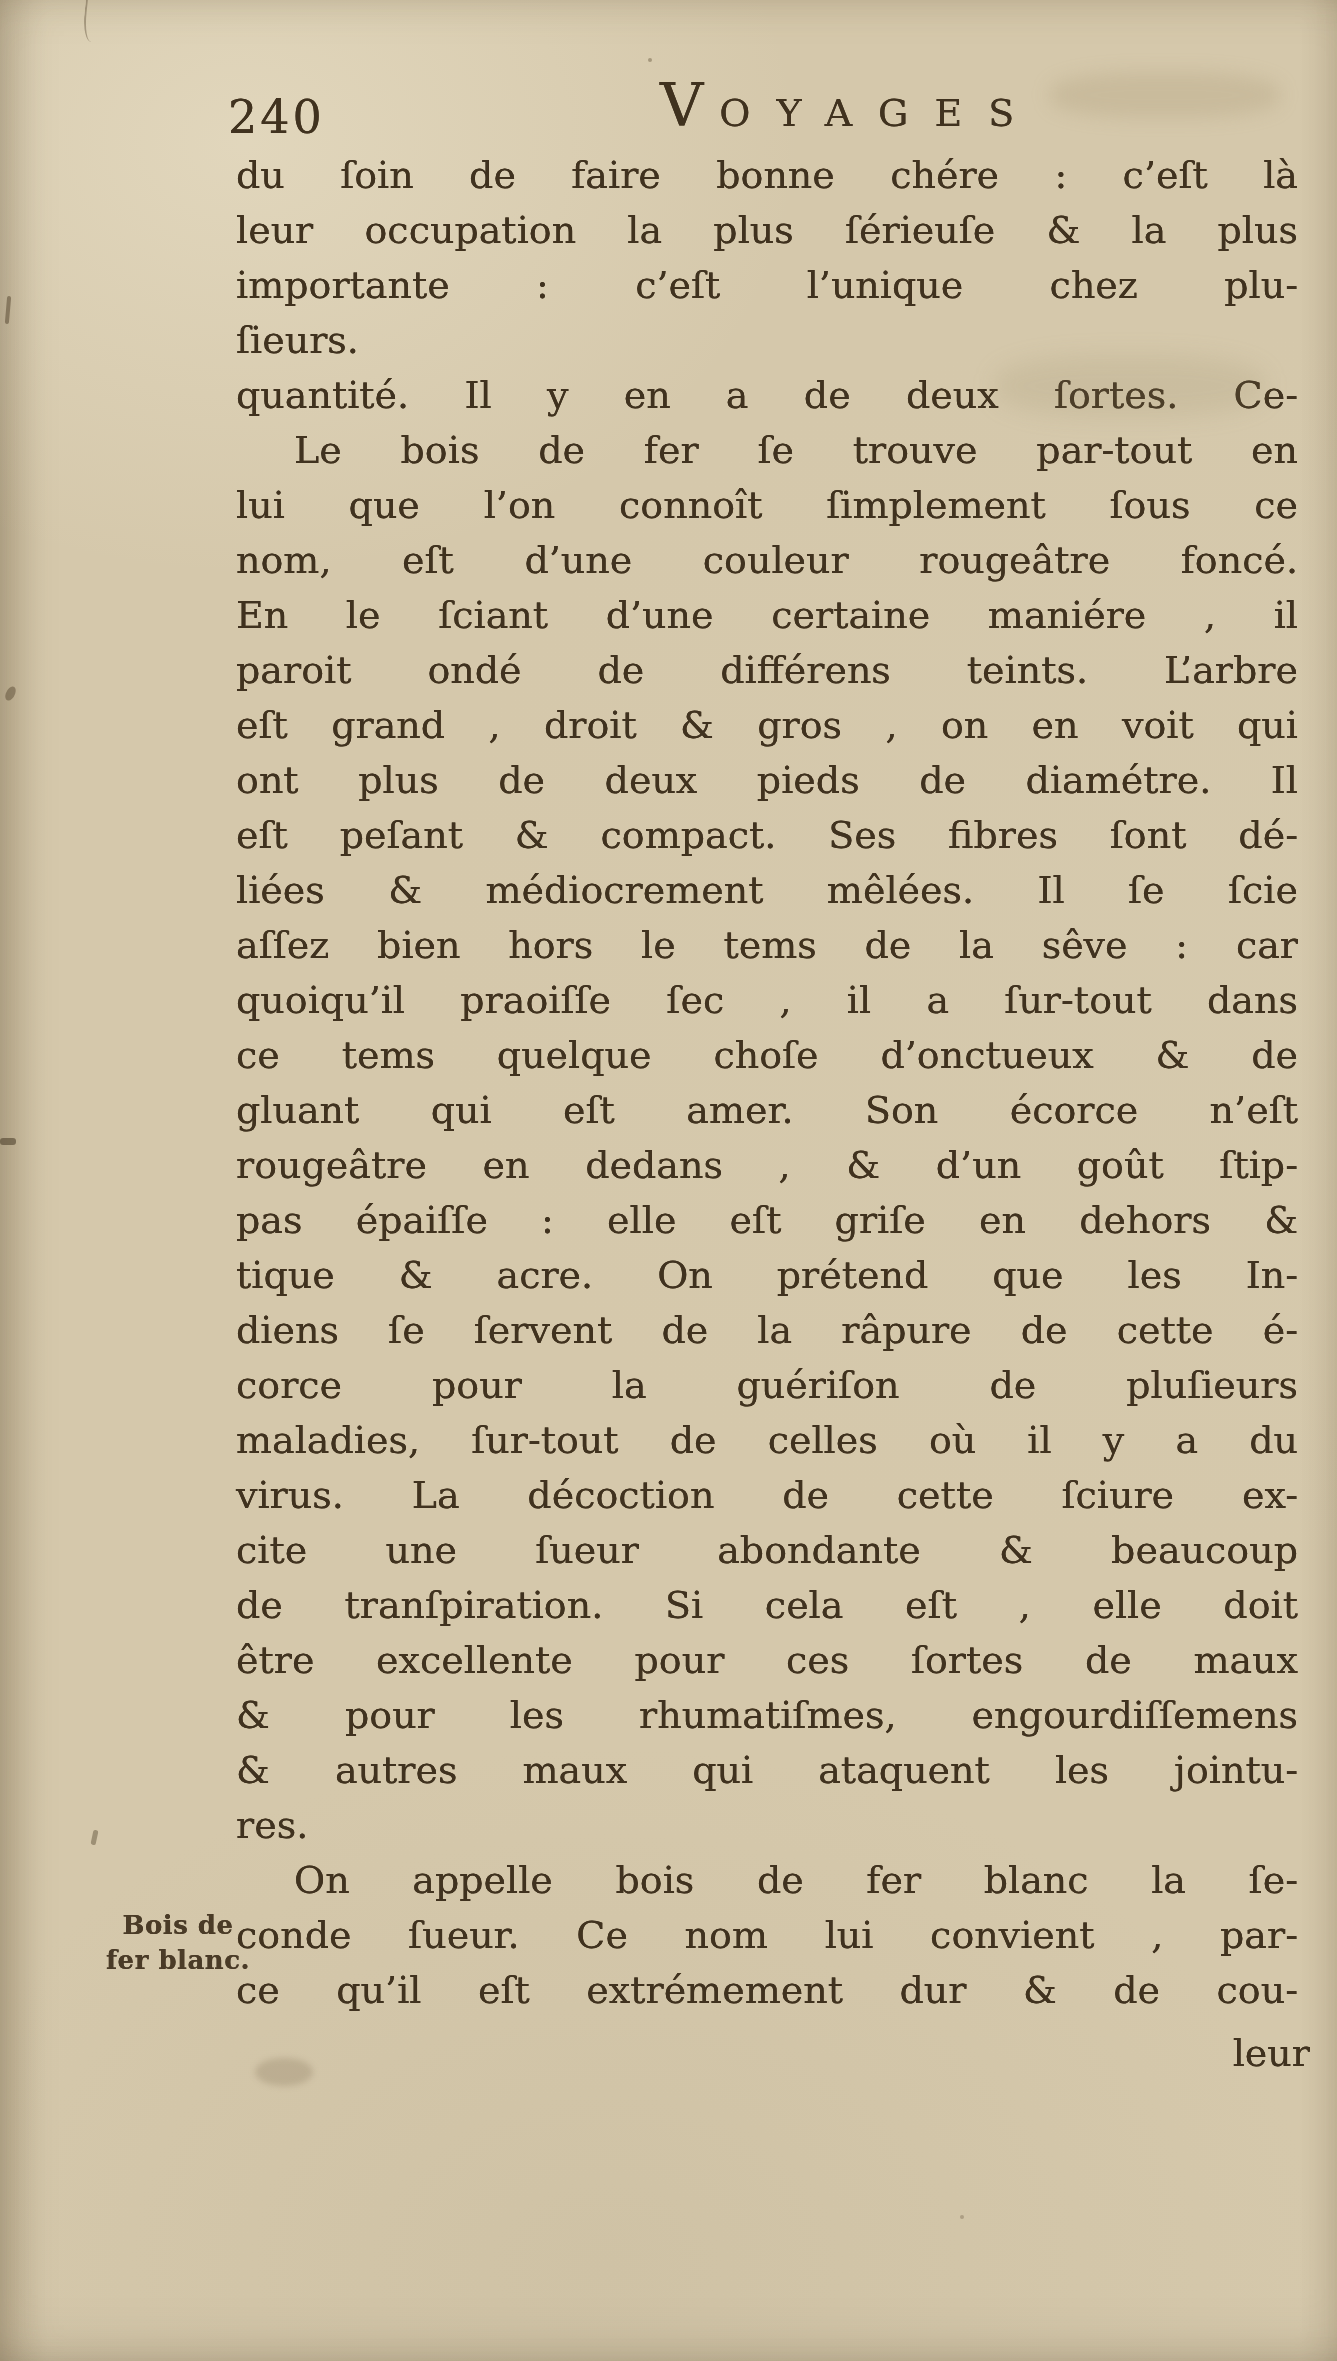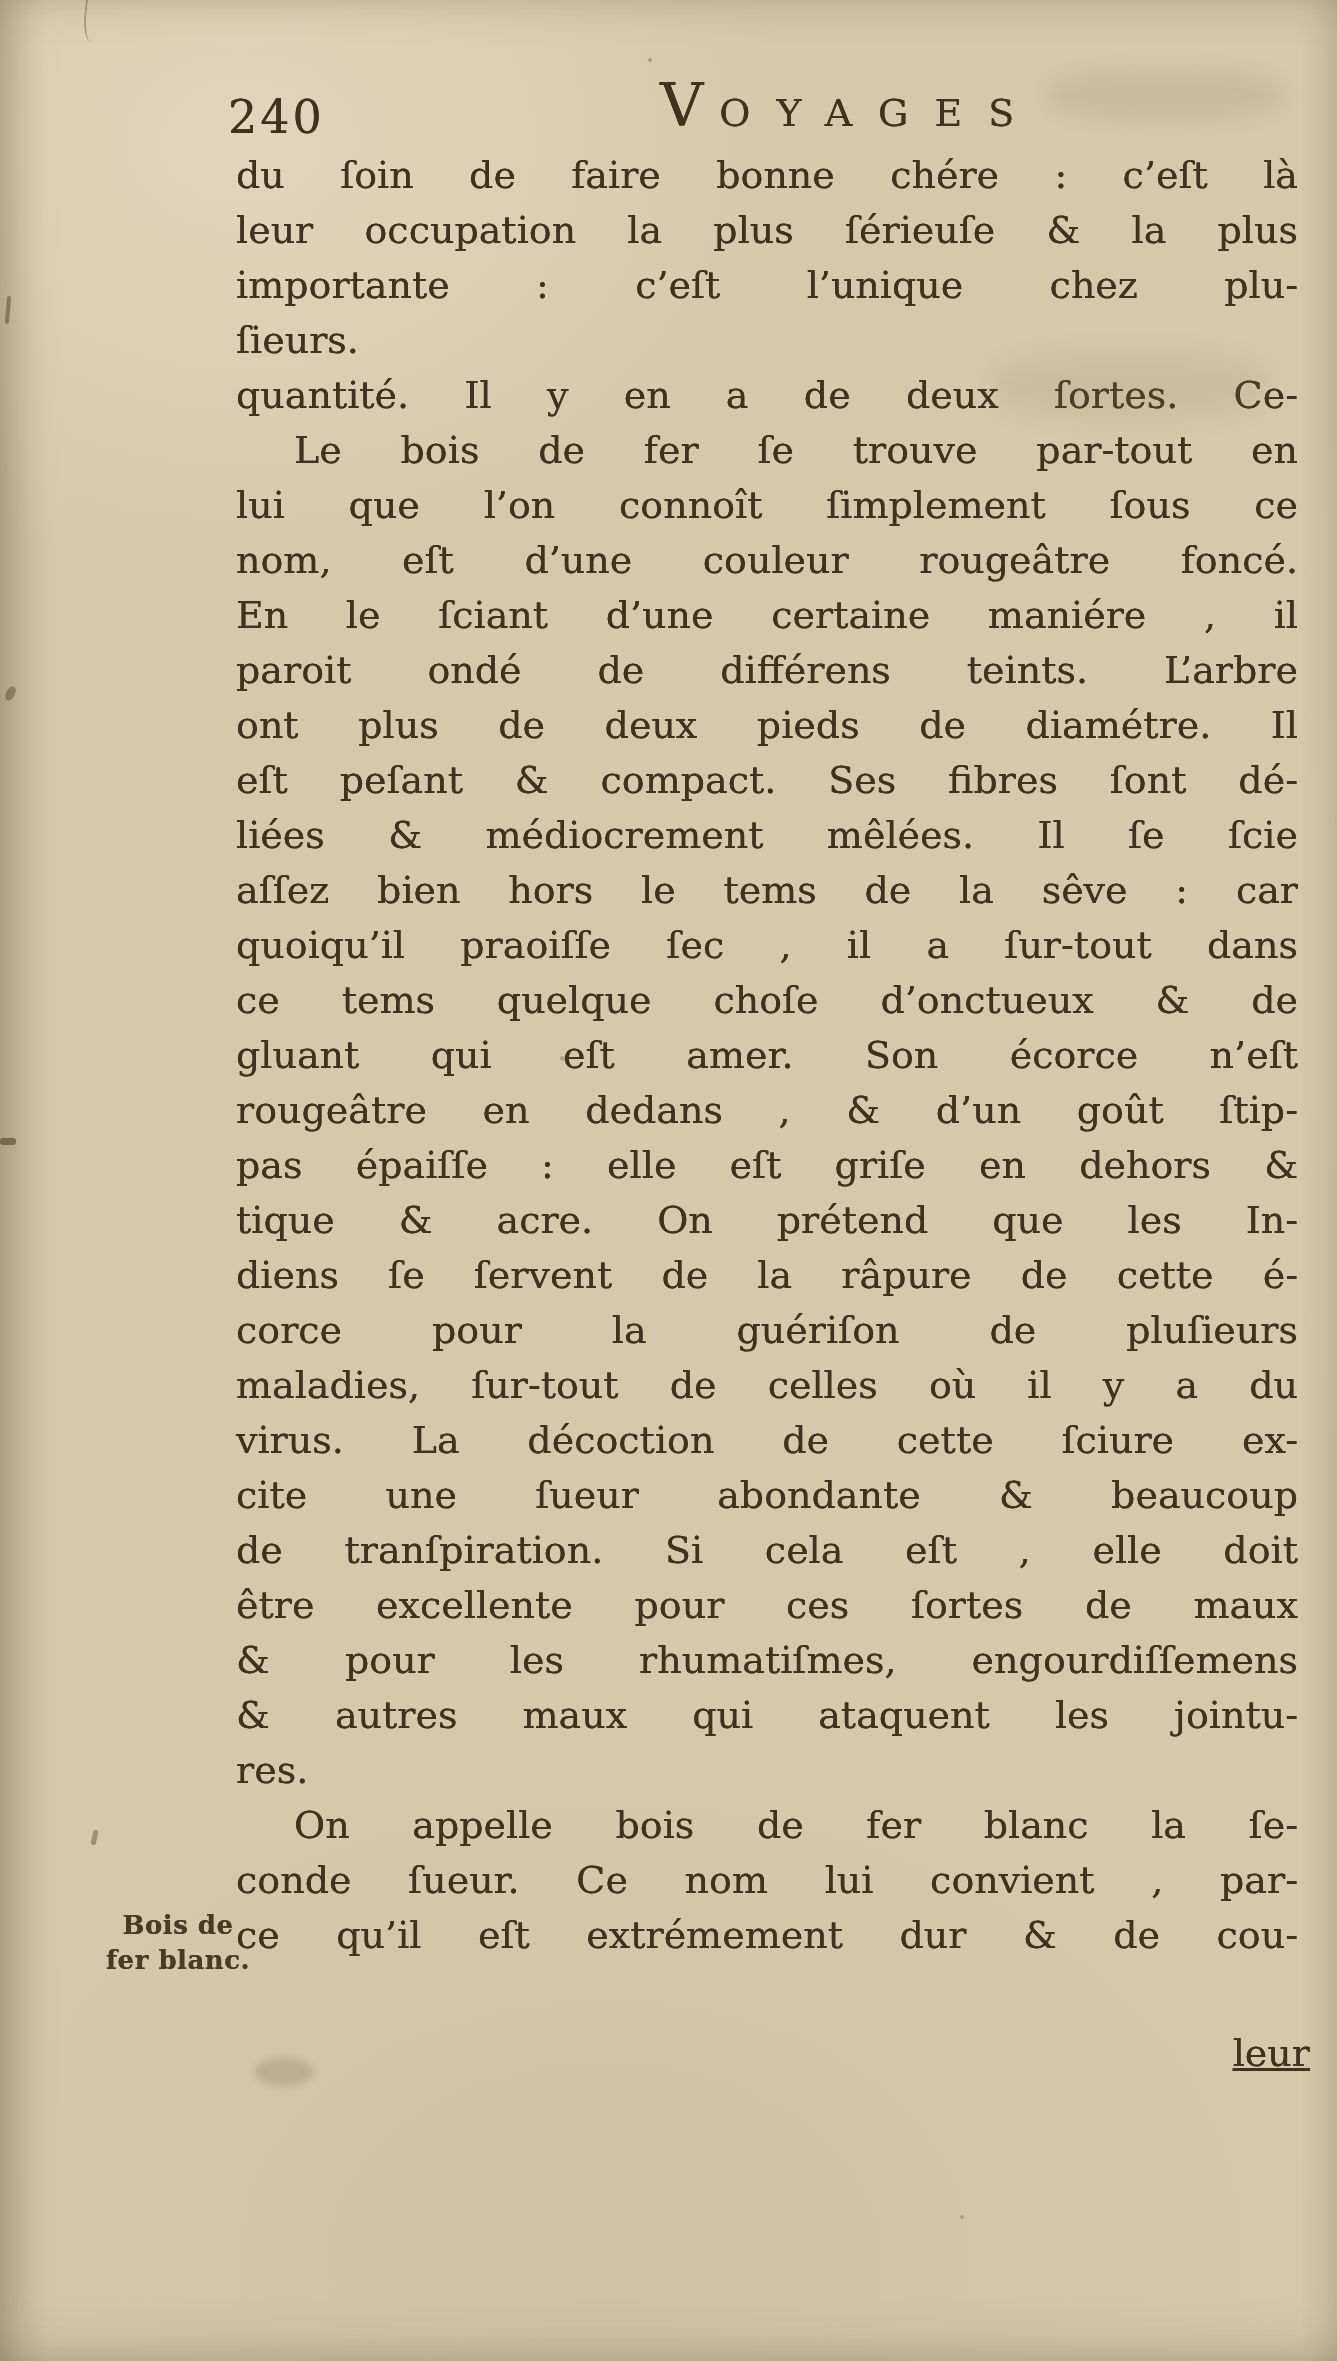--- a/index.html
+++ b/index.html
@@ -76,21 +76,20 @@
     letter-spacing:.5px;
     color:#4a3b27;
     text-shadow:0 0 .5px currentColor;
   }
 
   
   .catchword{
     position:absolute;right:36px;top:2026px;
     font-size:38px;line-height:55px;
     text-shadow:0 0 .6px currentColor;
-    text-decoration:underline;
   }
 
   
   .speck{position:absolute;pointer-events:none;}
   .sp-hook{left:84px;top:-6px;width:14px;height:48px;border-left:2px solid rgba(80,64,42,.38);border-radius:0 0 0 60%;transform:rotate(6deg);}
   .sp-tick{left:6px;top:296px;width:4px;height:28px;background:rgba(82,66,44,.5);border-radius:2px;transform:rotate(5deg);}
   .sp-comma{left:6px;top:686px;width:9px;height:15px;background:rgba(82,66,44,.45);border-radius:60% 40% 60% 40%;transform:rotate(18deg);}
   .sp-dash{left:0;top:1138px;width:16px;height:7px;background:rgba(70,56,36,.55);border-radius:3px;}
   .sp-quote{left:92px;top:1830px;width:5px;height:15px;background:rgba(82,66,44,.42);border-radius:2px;transform:rotate(12deg);}
   .sp-bleed1{left:1050px;top:72px;width:230px;height:46px;background:rgba(158,140,106,.22);filter:blur(9px);border-radius:40%;}
@@ -115,20 +114,21 @@
       <div class="line">du ſoin de faire bonne chére : c’eſt là</div>
       <div class="line">leur occupation la plus ſérieuſe &amp; la plus</div>
       <div class="line">importante : c’eſt l’unique chez plu-</div>
       <div class="line flush">ſieurs.</div>
       <div class="line">quantité. Il y en a de deux ſortes. Ce-</div>
       <div class="line indent">Le bois de fer ſe trouve par-tout en</div>
       <div class="line">lui que l’on connoît ſimplement ſous ce</div>
       <div class="line">nom, eſt d’une couleur rougeâtre foncé.</div>
       <div class="line">En le ſciant d’une certaine maniére , il</div>
       <div class="line">paroit ondé de différens teints. L’arbre</div>
+      <div class="line">eſt grand , droit &amp; gros , on en voit qui</div>
       <div class="line">ont plus de deux pieds de diamétre. Il</div>
       <div class="line">eſt peſant &amp; compact. Ses fibres ſont dé-</div>
       <div class="line">liées &amp; médiocrement mêlées. Il ſe ſcie</div>
       <div class="line">aſſez bien hors le tems de la sêve : car</div>
       <div class="line">quoiqu’il praoiſſe ſec , il a ſur-tout dans</div>
       <div class="line">ce tems quelque choſe d’onctueux &amp; de</div>
       <div class="line">gluant qui eſt amer. Son écorce n’eſt</div>
       <div class="line">rougeâtre en dedans , &amp; d’un goût ſtip-</div>
       <div class="line">pas épaiſſe : elle eſt griſe en dehors &amp;</div>
       <div class="line">tique &amp; acre. On prétend que les In-</div>

